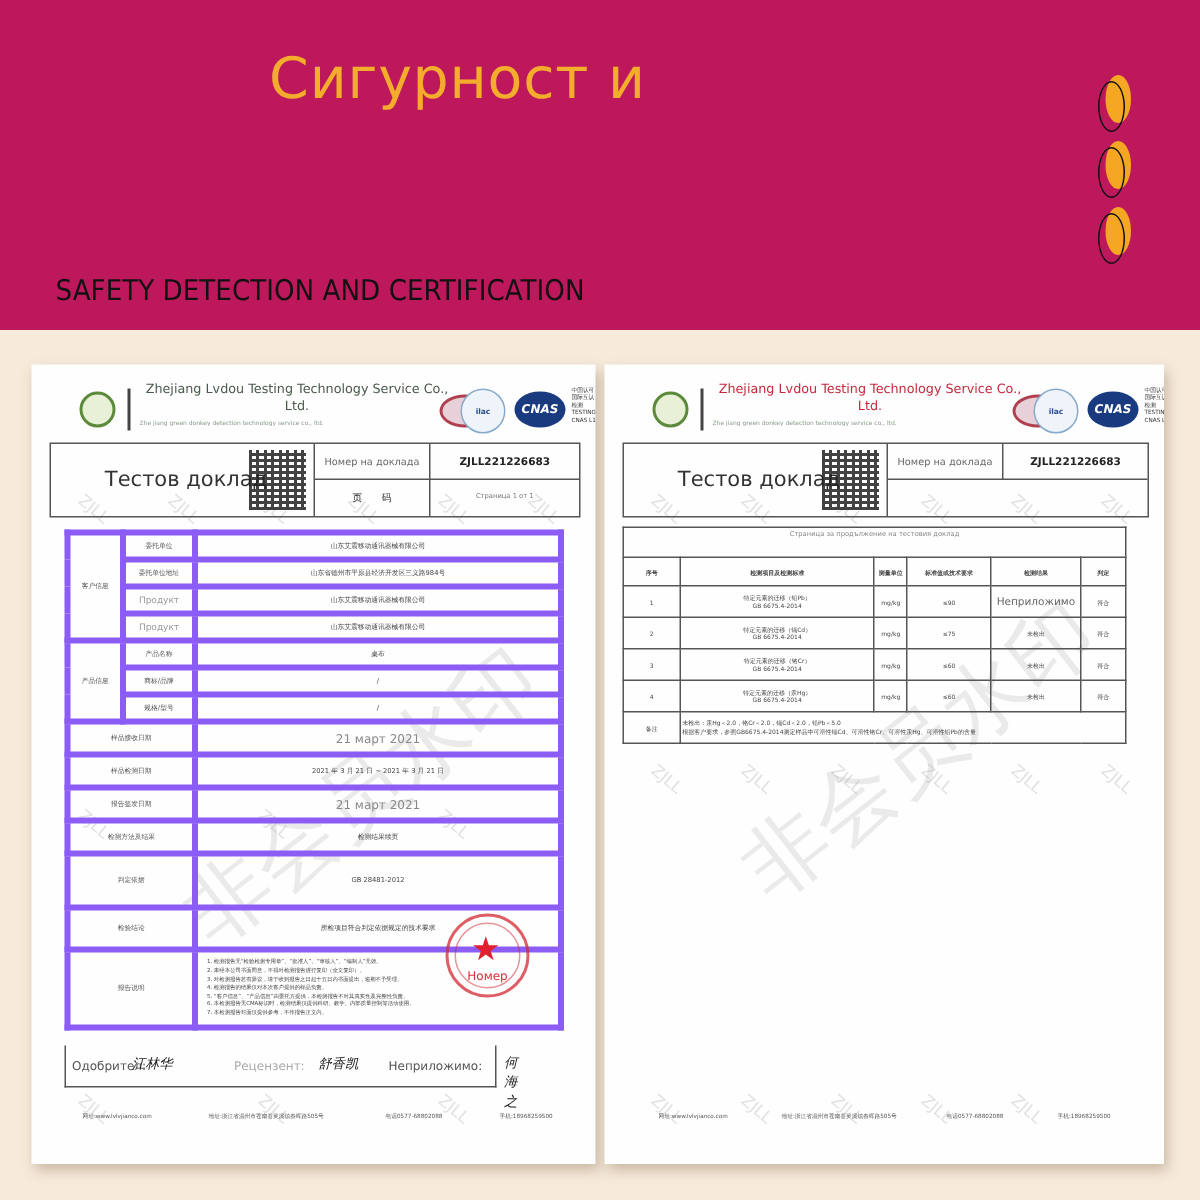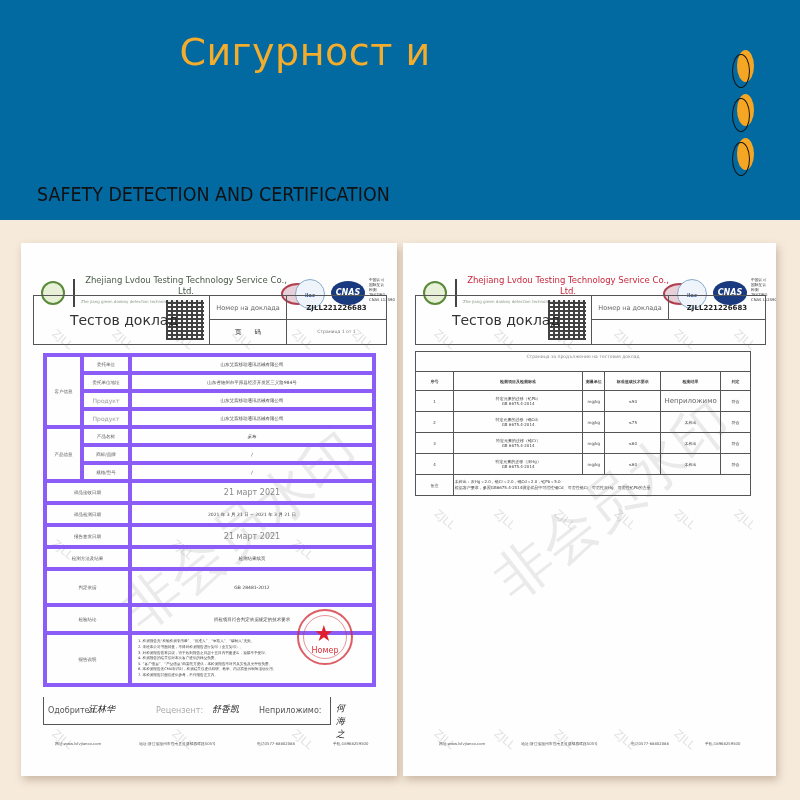--- a/index.html
+++ b/index.html
@@ -1,20 +1,20 @@
 <!DOCTYPE html>
 <html><head>
 <meta charset="utf-8">
 <style>
   * { box-sizing: border-box; margin: 0; padding: 0; }
   html, body { width: 800px; height: 800px; overflow: hidden; background: #ffffff; }
   body { position: relative; font-family: "DejaVu Sans", sans-serif; color: #222; }
 
   
-  .banner { position: absolute; left: 0; top: 0; width: 800px; height: 220px; background: #0369a1; }
+  .banner { position: absolute; left: 0; top: 0; width: 800px; height: 220px; background: #be185d; }
   .title {
     position: absolute; left: 0; width: 610px; text-align: center;
     color: #f3ac2b; font-family: "DejaVu Sans", sans-serif; font-size: 38px; line-height: 52px;
     letter-spacing: 0.5px;
   }
   .title.l1 { top: 26px; }
   .title.l2 { top: 78px; }
   .subtitle {
     position: absolute; left: 85px; top: 143px; font-size: 19px; color: #111;
     font-family: "DejaVu Sans", sans-serif; letter-spacing: 0.2px;
@@ -42,21 +42,21 @@
   .wm {
     position: absolute; color: rgba(150,150,150,0.28); font-size: 11px; transform: rotate(40deg);
     font-family: "DejaVu Sans", sans-serif; pointer-events: none;
   }
   .bigwm {
     position: absolute; color: rgba(120,120,120,0.15); font-size: 56px; transform: rotate(-38deg);
     font-family: "DejaVu Sans", sans-serif; pointer-events: none; white-space: nowrap;
   }
 
   
-  .hdr { position: absolute; left: 12px; top: 12px; right: 10px; height: 38px; margin-top: 20px; }
+  .hdr { position: absolute; left: 24px; top: 12px; right: 10px; height: 38px; }
   .logo-circle {
     position: absolute; left: 8px; top: 6px; width: 24px; height: 24px; border-radius: 50%;
     border: 2px solid #5a8a3a; background: #e8f0d8;
   }
   .logo-bar { position: absolute; left: 40px; top: 4px; width: 2px; height: 28px; background: #444; }
   .co-name { position: absolute; left: 48px; top: 0; width: 210px; text-align: center; font-size: 8.5px; line-height: 11px; color: #4a5a4a; }
   .co-name.red { color: #c8283c; }
   .co-sub { position: absolute; left: 48px; top: 24px; width: 200px; font-size: 4px; color: #8a9a8a; white-space: nowrap; overflow: hidden; }
   .seal-oval { position: absolute; left: 248px; top: 8px; width: 34px; height: 22px; border-radius: 50%; border: 2px solid #b04050; background: #e8d0d8; }
   .ilac { position: absolute; left: 262px; top: 4px; width: 30px; height: 30px; border-radius: 50%; border: 1px solid #88aacc; background: #eef4fa; font-size: 5px; color: #2a4a8a; text-align: center; line-height: 30px; font-weight: bold; }

